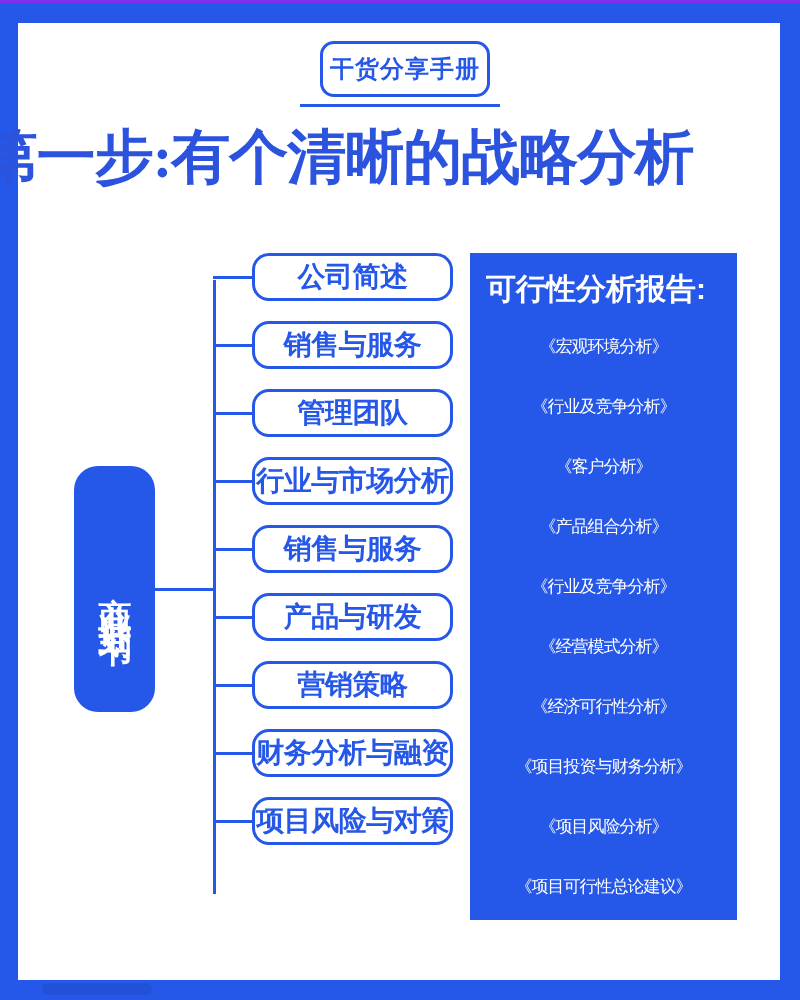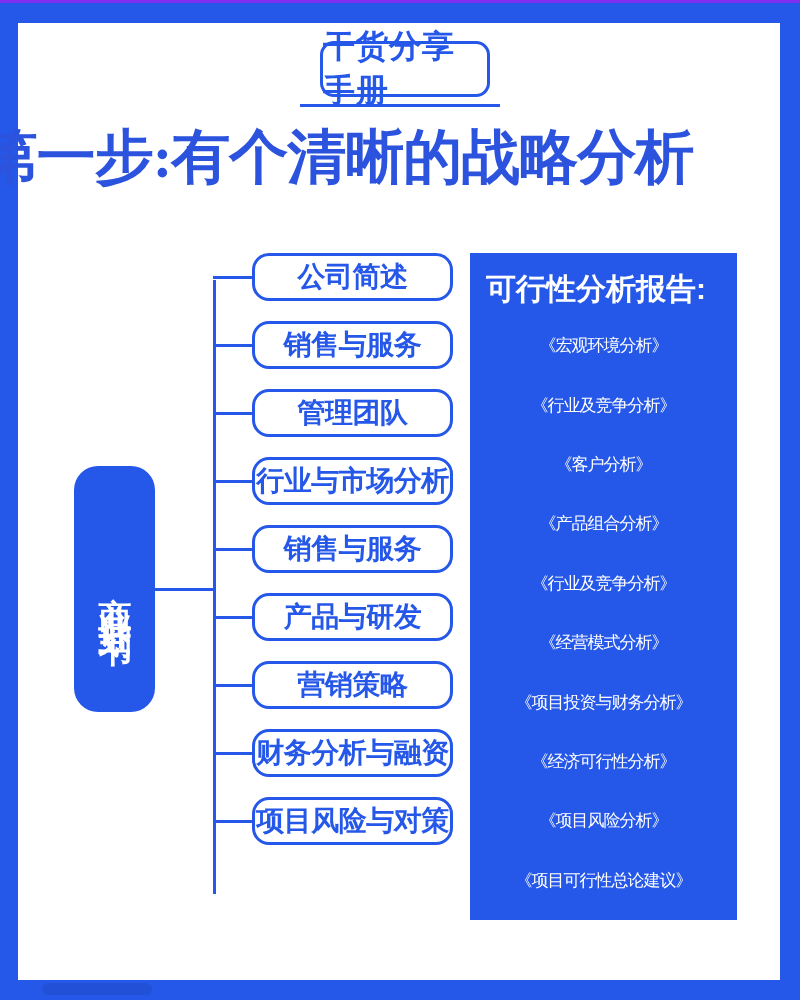--- a/index.html
+++ b/index.html
@@ -34,21 +34,21 @@
   .border-smudge{
     position:absolute;left:42px;top:983px;width:110px;height:12px;
     background:rgba(0,0,0,0.07);border-radius:6px;
   }
 
   
   .badge{
     position:absolute;left:320px;top:41px;width:170px;height:56px;
     border:3px solid var(--accent);border-radius:14px;
     display:flex;align-items:center;justify-content:center;
-    color:var(--accent);font-weight:bold;font-size:32px;letter-spacing:1px;
+    color:var(--accent);font-weight:bold;font-size:24px;letter-spacing:1px;
     background:#fff;
   }
   .badge-underline{
     position:absolute;left:300px;top:104px;width:200px;height:3px;
     background:var(--accent);
   }
   .title{
     position:absolute;left:12px;top:116px;width:648px;height:84px;
     display:flex;align-items:center;justify-content:center;
     font-family:"Liberation Serif","DejaVu Serif",serif;
@@ -86,21 +86,21 @@
   .node::before{
     content:"";position:absolute;left:-42px;top:50%;margin-top:-1.5px;
     width:42px;height:3px;background:var(--accent);
   }
 
   
   .panel{
     position:absolute;left:470px;top:253px;width:267px;height:667px;
     background:var(--accent);color:#fff;
     display:flex;flex-direction:column;
-    padding:16px 4px 10px 4px;
+    padding:16px 4px 3px 4px;
   }
   .panel-header{
     font-weight:bold;font-size:30px;letter-spacing:0px;
     padding-left:12px;white-space:nowrap;
   }
   .panel-items{
     flex:1;display:flex;flex-direction:column;
     justify-content:space-around;align-items:center;
     margin-top:6px;
   }
@@ -153,21 +153,21 @@
 
   <div class="panel">
     <div class="panel-header">可行性分析报告:</div>
     <div class="panel-items">
       <div class="panel-item">《宏观环境分析》</div>
       <div class="panel-item">《行业及竞争分析》</div>
       <div class="panel-item">《客户分析》</div>
       <div class="panel-item">《产品组合分析》</div>
       <div class="panel-item">《行业及竞争分析》</div>
       <div class="panel-item">《经营模式分析》</div>
+      <div class="panel-item">《经济可行性分析》</div>
       <div class="panel-item">《项目投资与财务分析》</div>
-      <div class="panel-item">《经济可行性分析》</div>
       <div class="panel-item">《项目风险分析》</div>
       <div class="panel-item">《项目可行性总论建议》</div>
     </div>
   </div>
 
 
 </div>
 
 </body></html>

